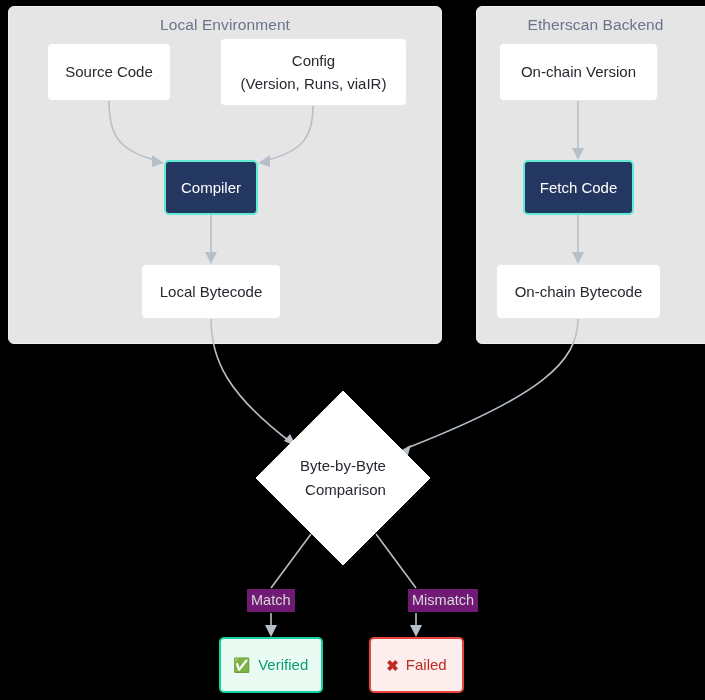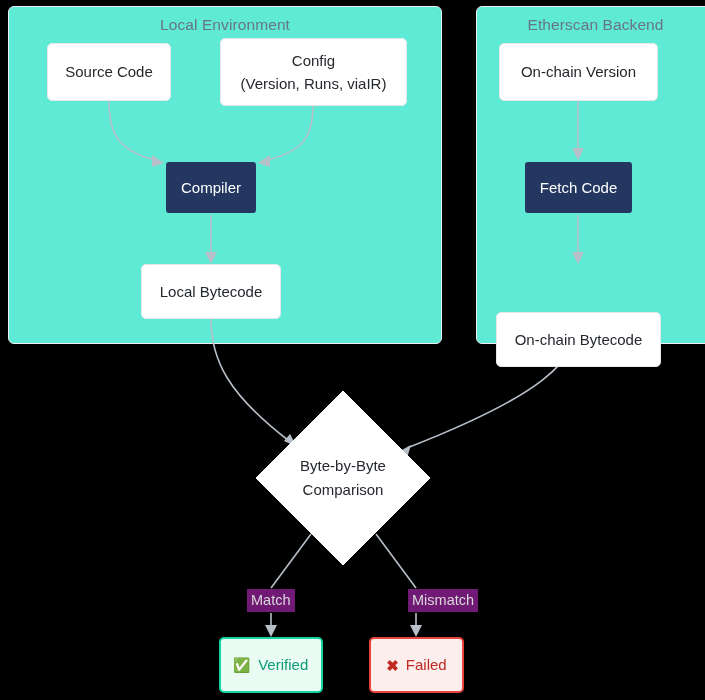--- a/index.html
+++ b/index.html
@@ -19,21 +19,21 @@
     position: absolute;
     left: 0; top: 0;
     width: 705px;
     height: 700px;
     background: #000000;
   }
 
   
   .subgraph {
     position: absolute;
-    background: #5eead4;
+    background: #e5e5e5;
     border: 1px solid #eceff3;
     border-radius: 6px;
     box-sizing: border-box;
   }
   .subgraph-title {
     position: absolute;
     top: 9px;
     left: 0;
     width: 100%;
     text-align: center;
@@ -92,21 +92,21 @@
   .glyph-fail { font-weight: 700; font-size: 15px; }
 
   
   #n-source   { left: 47px;  top: 43px;  width: 124px; height: 58px; }
   #n-config   { left: 220px; top: 38px;  width: 187px; height: 68px; }
   #n-compiler { left: 164px; top: 160px; width: 94px;  height: 55px; }
   #n-localbc  { left: 141px; top: 264px; width: 140px; height: 55px; }
 
   #n-address  { left: 499px; top: 43px;  width: 159px; height: 58px; }
   #n-fetch    { left: 523px; top: 160px; width: 111px; height: 55px; }
-  #n-onchainbc{ left: 496px; top: 264px; width: 165px; height: 55px; margin-top: 48px; }
+  #n-onchainbc{ left: 496px; top: 264px; width: 165px; height: 55px; }
 
   #n-verified { left: 219px; top: 637px; width: 104px; height: 56px; }
   #n-failed   { left: 369px; top: 637px; width: 95px;  height: 56px; }
 
   
   #n-decision {
     position: absolute;
     left: 256px;
     top: 391px;
     width: 174px;
@@ -124,21 +124,21 @@
     top: 0;
     width: 100%;
     height: 100%;
     display: flex;
     flex-direction: column;
     align-items: center;
     justify-content: center;
     font-size: 15px;
     line-height: 1.62;
     color: #25292e;
-    text-align: center;
+    text-align: right;
     white-space: pre-line;
     pointer-events: none;
   }
 
   
   #edges {
     position: absolute;
     left: 0; top: 0;
     width: 705px;
     height: 700px;

